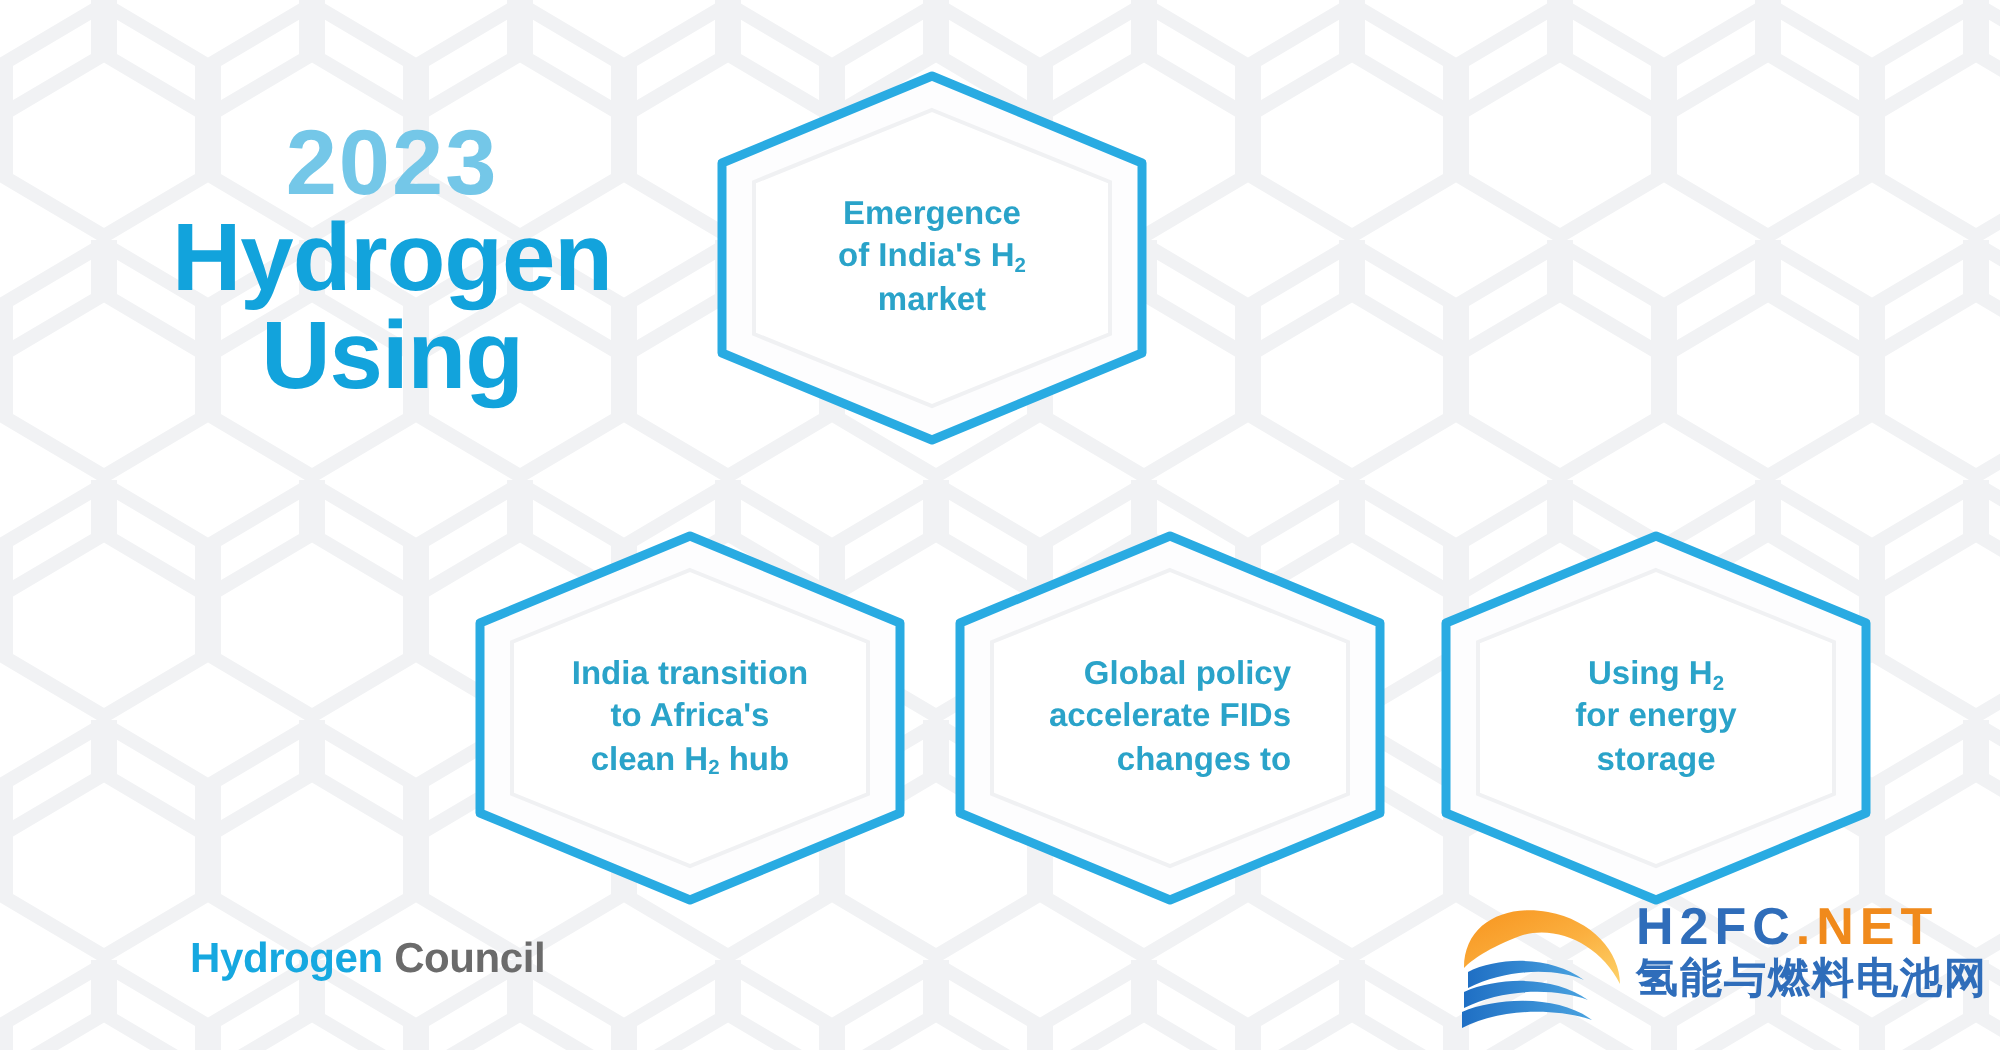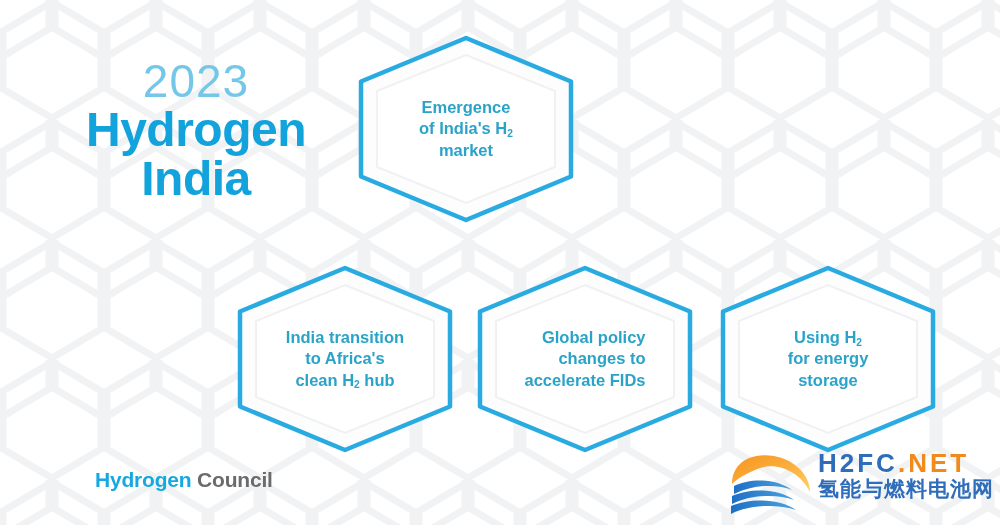--- a/index.html
+++ b/index.html
@@ -34,21 +34,21 @@
     position: absolute;
     left: 46px;
     top: 58px;
     width: 300px;
     z-index: 5;
     text-align: center;
     line-height: 1;
   }
   #title-year {
     font-size: 46px;
-    font-weight: normal;
+    font-weight: bold;
     letter-spacing: 1px;
     color: #74c7e8;
     display: block;
     margin-bottom: 2px;
   }
   #title-main {
     font-size: 48px;
     font-weight: bold;
     color: #12a3dc;
     display: block;
@@ -164,21 +164,21 @@
       </pattern>
     </defs>
     <rect x="0" y="0" width="1000" height="525" fill="#ffffff"></rect>
     <rect x="0" y="0" width="1000" height="525" fill="url(#honey)"></rect>
   </svg>
 
   <div id="title-block">
     <span id="title-year">2023</span>
     <span id="title-main">
       <span class="ln">Hydrogen</span>
-      <span class="ln">India</span>
+      <span class="ln">Using</span>
     </span>
   </div>
 
   <div class="hex" id="hex-0" style="left:355px; top:33px; width:222px; height:192px;">
     <svg width="222" height="192" viewBox="0 0 222 192">
       <polygon points="111,5 216,48.5 216,143.5 111,187 6,143.5 6,48.5" fill="#fdfdfe" stroke="#29abe2" stroke-width="4.5" stroke-linejoin="round"></polygon>
       <polygon points="111,22 200,58 200,134 111,170 22,134 22,58" fill="#ffffff" stroke="#f0f1f3" stroke-width="2"></polygon>
     </svg>
     <div class="hex-label">
       <span>
@@ -205,22 +205,22 @@
   </div>
 
   <div class="hex" id="hex-3" style="left:474px; top:263px; width:222px; height:192px;">
     <svg width="222" height="192" viewBox="0 0 222 192">
       <polygon points="111,5 216,48.5 216,143.5 111,187 6,143.5 6,48.5" fill="#fdfdfe" stroke="#29abe2" stroke-width="4.5" stroke-linejoin="round"></polygon>
       <polygon points="111,22 200,58 200,134 111,170 22,134 22,58" fill="#ffffff" stroke="#f0f1f3" stroke-width="2"></polygon>
     </svg>
     <div class="hex-label" style="padding:0 18px;text-align:right;">
       <span>
           <span class="ln">Global policy</span>
+          <span class="ln">accelerate FIDs</span>
           <span class="ln">changes to</span>
-          <span class="ln">accelerate FIDs</span>
         </span>
     </div>
   </div>
 
   <div class="hex" id="hex-4" style="left:717px; top:263px; width:222px; height:192px;">
     <svg width="222" height="192" viewBox="0 0 222 192">
       <polygon points="111,5 216,48.5 216,143.5 111,187 6,143.5 6,48.5" fill="#fdfdfe" stroke="#29abe2" stroke-width="4.5" stroke-linejoin="round"></polygon>
       <polygon points="111,22 200,58 200,134 111,170 22,134 22,58" fill="#ffffff" stroke="#f0f1f3" stroke-width="2"></polygon>
     </svg>
     <div class="hex-label">

